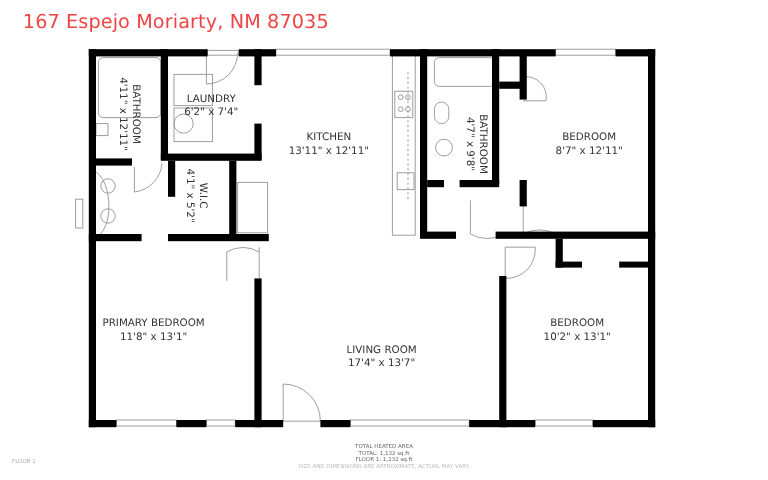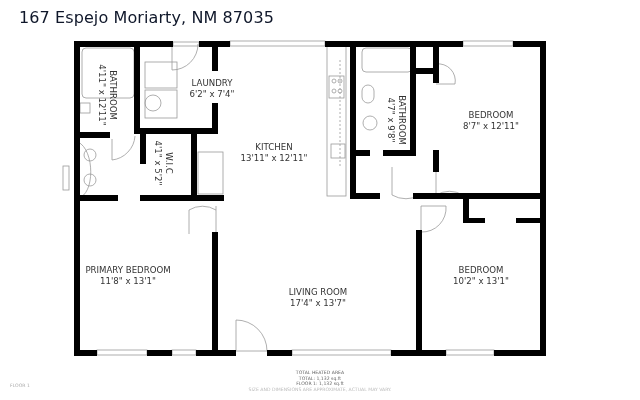--- a/index.html
+++ b/index.html
@@ -1,17 +1,17 @@
 <!DOCTYPE html>
 <html><head>
 <meta charset="utf-8">
 <style>
   html, body { margin:0; padding:0; background:#ffffff; }
   body { width:640px; height:400px; position:relative; overflow:hidden; font-family:"DejaVu Sans", sans-serif; }
-  .title { position:absolute; left:19px; top:8px; font-size:16px; color:#0f172a; letter-spacing:0.1px; white-space:nowrap; }
+  .title { position:absolute; left:19px; top:8px; font-size:16px; color:#ef4444; letter-spacing:0.1px; white-space:nowrap; }
   svg.plan { position:absolute; left:0; top:0; }
   .lbl { position:absolute; text-align:center; color:#333; font-size:8.6px; line-height:11px; white-space:nowrap; transform:translate(-50%,-50%); }
   .lbl.rot { transform:translate(-50%,-50%) rotate(90deg); }
   .foot { position:absolute; left:320px; transform:translateX(-50%); text-align:center; white-space:nowrap; font-size:4.6px; line-height:5.5px; color:#666; }
   .foot .disc { color:#bbb; }
   .floor { position:absolute; left:10px; top:383px; font-size:4.6px; color:#aaa; }
 </style>
 </head>
 <body>
 
@@ -127,29 +127,29 @@
     <rect x="463" y="199" width="6" height="24"></rect>
     <rect x="463" y="218" width="22" height="5"></rect>
     <rect x="516" y="218" width="25" height="5"></rect>
   </g>
 </svg>
 
 <div class="lbl rot" style="left:107px;top:95px;">
   <div>BATHROOM</div>
   <div>4'11" x 12'11"</div>
 </div>
-<div class="lbl" style="left:176px;top:89px;margin-left:36px;">
+<div class="lbl" style="left:176px;top:89px;">
   <div>LAUNDRY</div>
   <div>6'2" x 7'4"</div>
 </div>
 <div class="lbl rot" style="left:163px;top:163px;">
   <div>W.I.C</div>
   <div>4'1" x 5'2"</div>
 </div>
-<div class="lbl" style="left:274px;top:121px;margin-top:32px;">
+<div class="lbl" style="left:274px;top:121px;">
   <div>KITCHEN</div>
   <div>13'11" x 12'11"</div>
 </div>
 <div class="lbl rot" style="left:396px;top:120px;">
   <div>BATHROOM</div>
   <div>4'7" x 9'8"</div>
 </div>
 <div class="lbl" style="left:491px;top:121px;">
   <div>BEDROOM</div>
   <div>8'7" x 12'11"</div>

